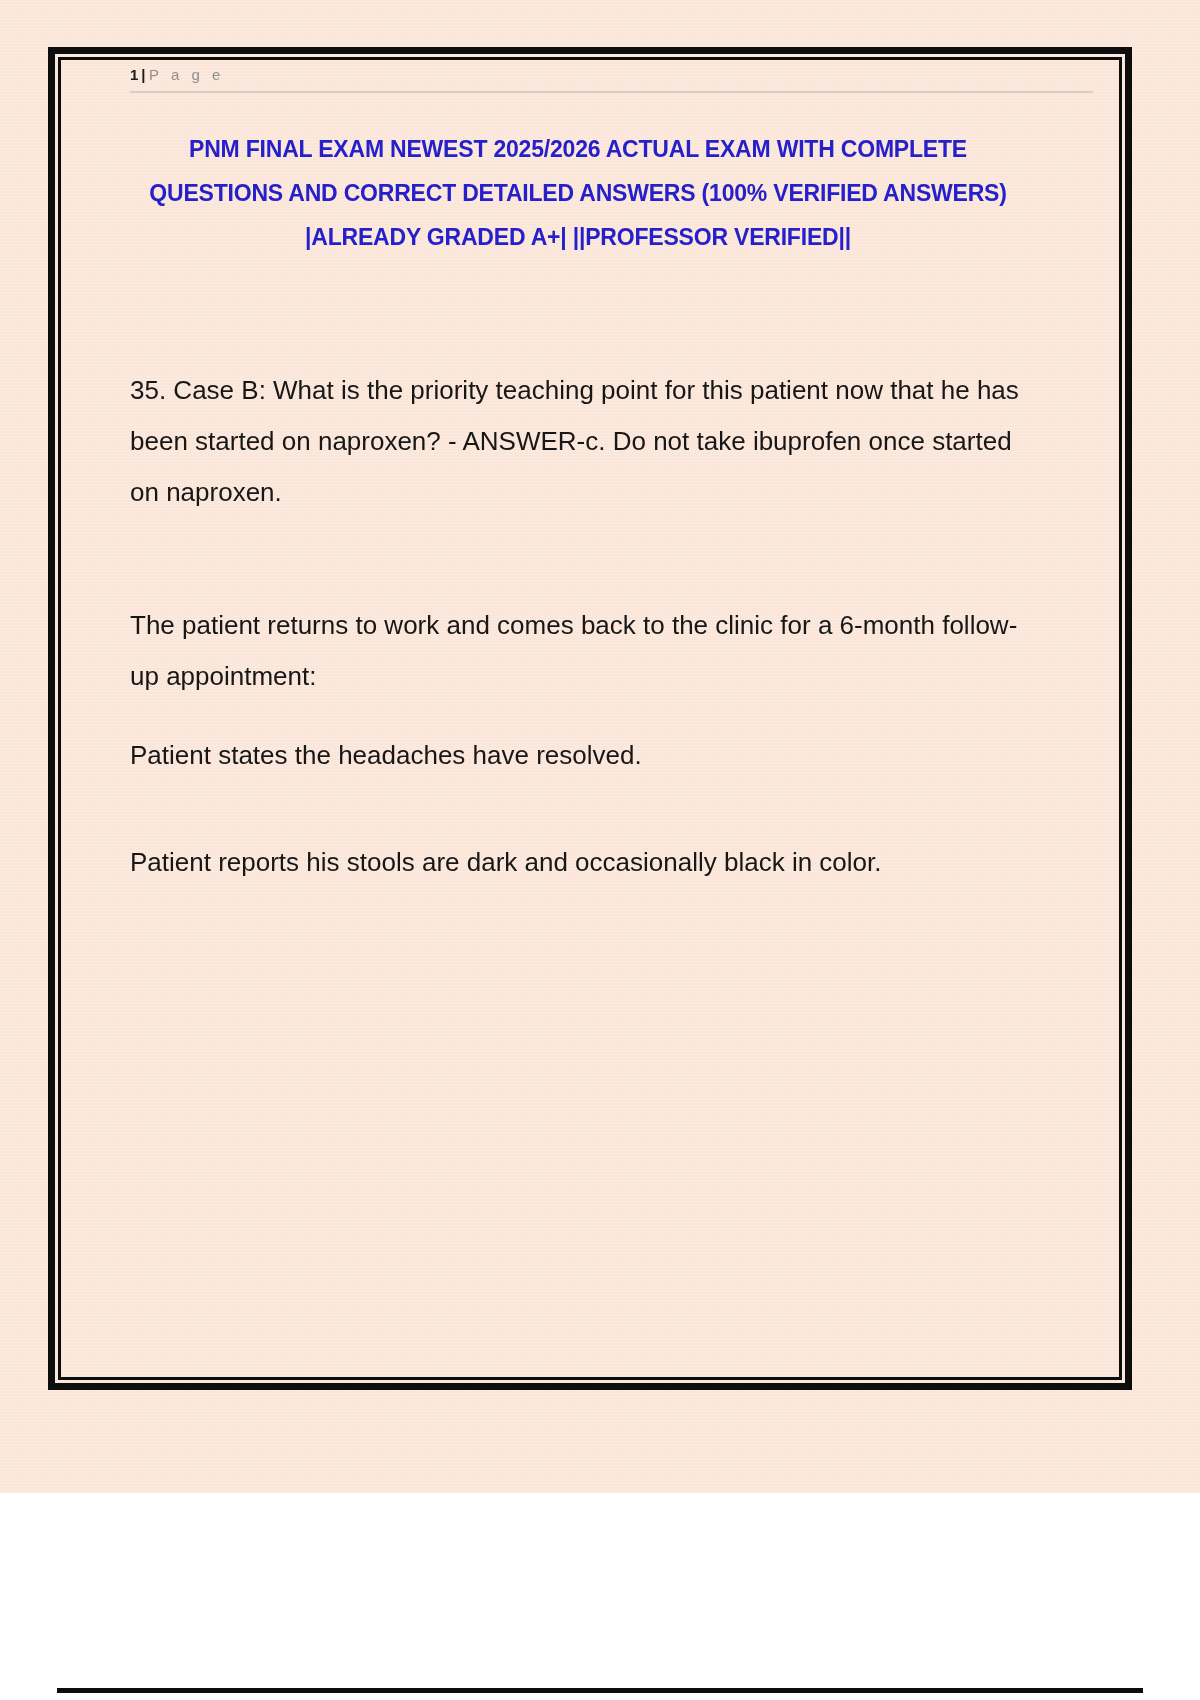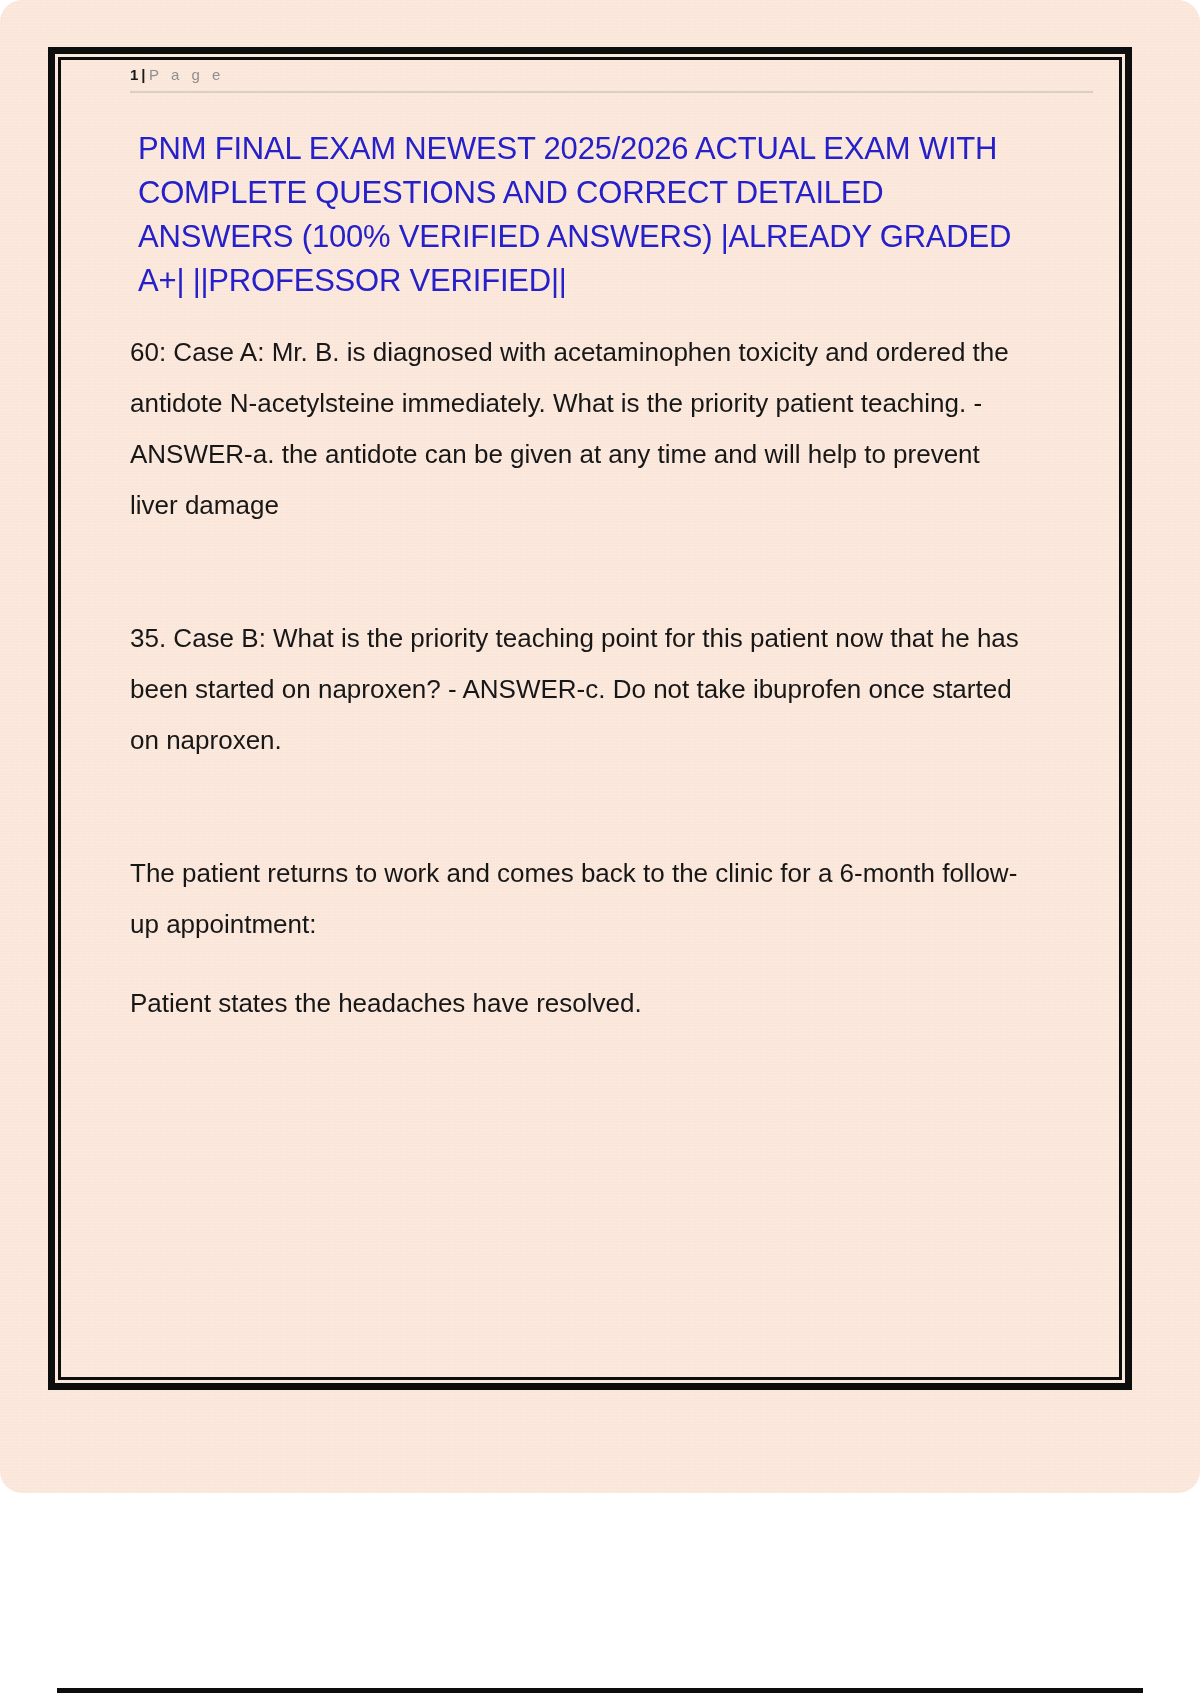--- a/index.html
+++ b/index.html
@@ -16,21 +16,20 @@
   }
 
   
   #page-sheet {
     position: absolute;
     left: 0;
     top: 0;
     width: 1200px;
     height: 1493px;
     background: #fae5d8;
-    border-radius: 22px;
   }
 
   
   #paper-texture {
     position: absolute;
     inset: 0;
     background-image:
       repeating-linear-gradient(0deg, rgba(255,255,255,0.16) 0 1px, rgba(0,0,0,0) 1px 3px),
       repeating-linear-gradient(90deg, rgba(255,255,255,0.10) 0 1px, rgba(0,0,0,0) 1px 3px);
     pointer-events: none;
@@ -89,23 +88,24 @@
   #doc-header .pg-word {
     letter-spacing: 4px;
     color: #8f8f8f;
   }
 
   
   #doc-title {
     margin-top: 34px;
     width: 880px;
     margin-left: 8px;
+    text-align: center;
     color: #2520c9;
-    font-weight: normal;
-    font-size: 31px;
+    font-weight: bold;
+    font-size: 23px;
     line-height: 44px;
     font-family: "Liberation Sans Narrow", "Liberation Sans", sans-serif;
     font-stretch: condensed;
     letter-spacing: -0.2px;
   }
 
   
   #body-blocks {
     margin-top: 24px;
     width: 890px;
@@ -144,37 +144,37 @@
   <div id="content">
 
     <div id="doc-header">
       <span class="pg-num">1</span><span class="pg-sep">|</span><span class="pg-word">P a g e</span>
     </div>
 
     <div id="doc-title">PNM FINAL EXAM NEWEST 2025/2026 ACTUAL EXAM WITH COMPLETE QUESTIONS AND CORRECT DETAILED ANSWERS (100% VERIFIED ANSWERS) |ALREADY GRADED A+| ||PROFESSOR VERIFIED||</div>
 
     <div id="body-blocks">
 
-      <p class="para">60: Case A: Mr. B. is diagnosed with acetaminophen toxicity and ordered the antidote N-acetylsteine immediately. What is the priority patient teaching. - ANSWER-a. the antidote can be given at any time and will help to prevent liver damage</p>
 
       <div class="gap-lg"></div>
 
       <p class="para">35. Case B: What is the priority teaching point for this patient now that he has been started on naproxen? - ANSWER-c. Do not take ibuprofen once started on naproxen.</p>
 
       <div class="gap-lg"></div>
 
       <p class="para">The patient returns to work and comes back to the clinic for a 6-month follow-up appointment:</p>
 
       <div class="gap-sm"></div>
 
       <p class="para">Patient states the headaches have resolved.</p>
 
       <div class="gap-sm"></div>
 
 
       <div class="gap-sm"></div>
 
+      <p class="para">Patient reports his stools are dark and occasionally black in color.</p>
 
     </div>
   </div>
 </div>
 
 <div id="next-page-rule"></div>
 
 </body></html>

